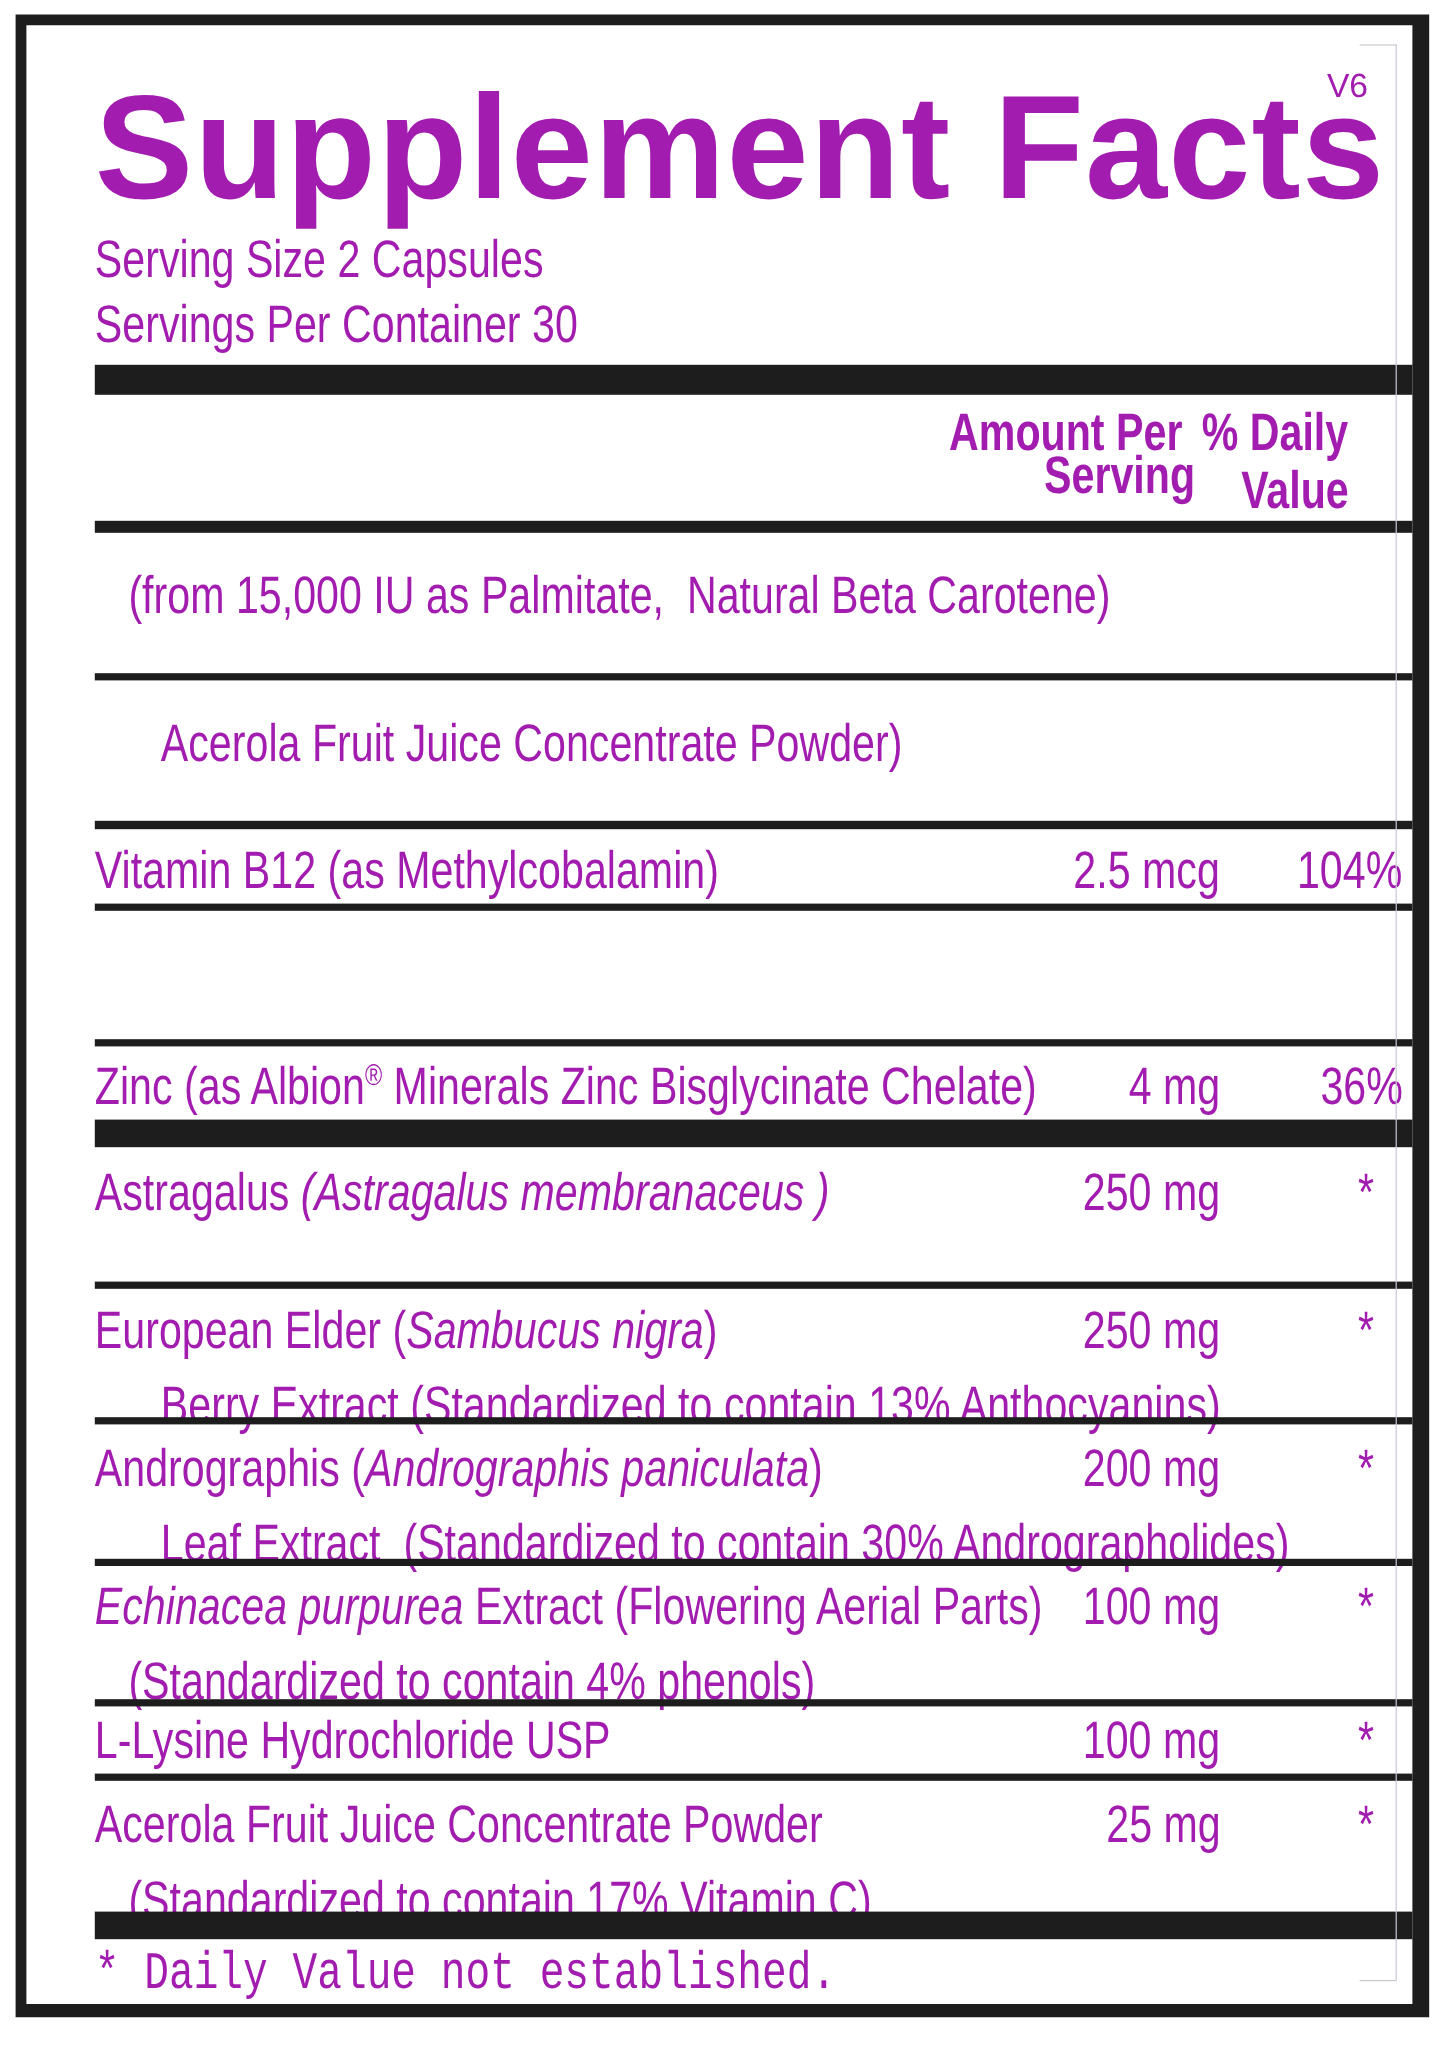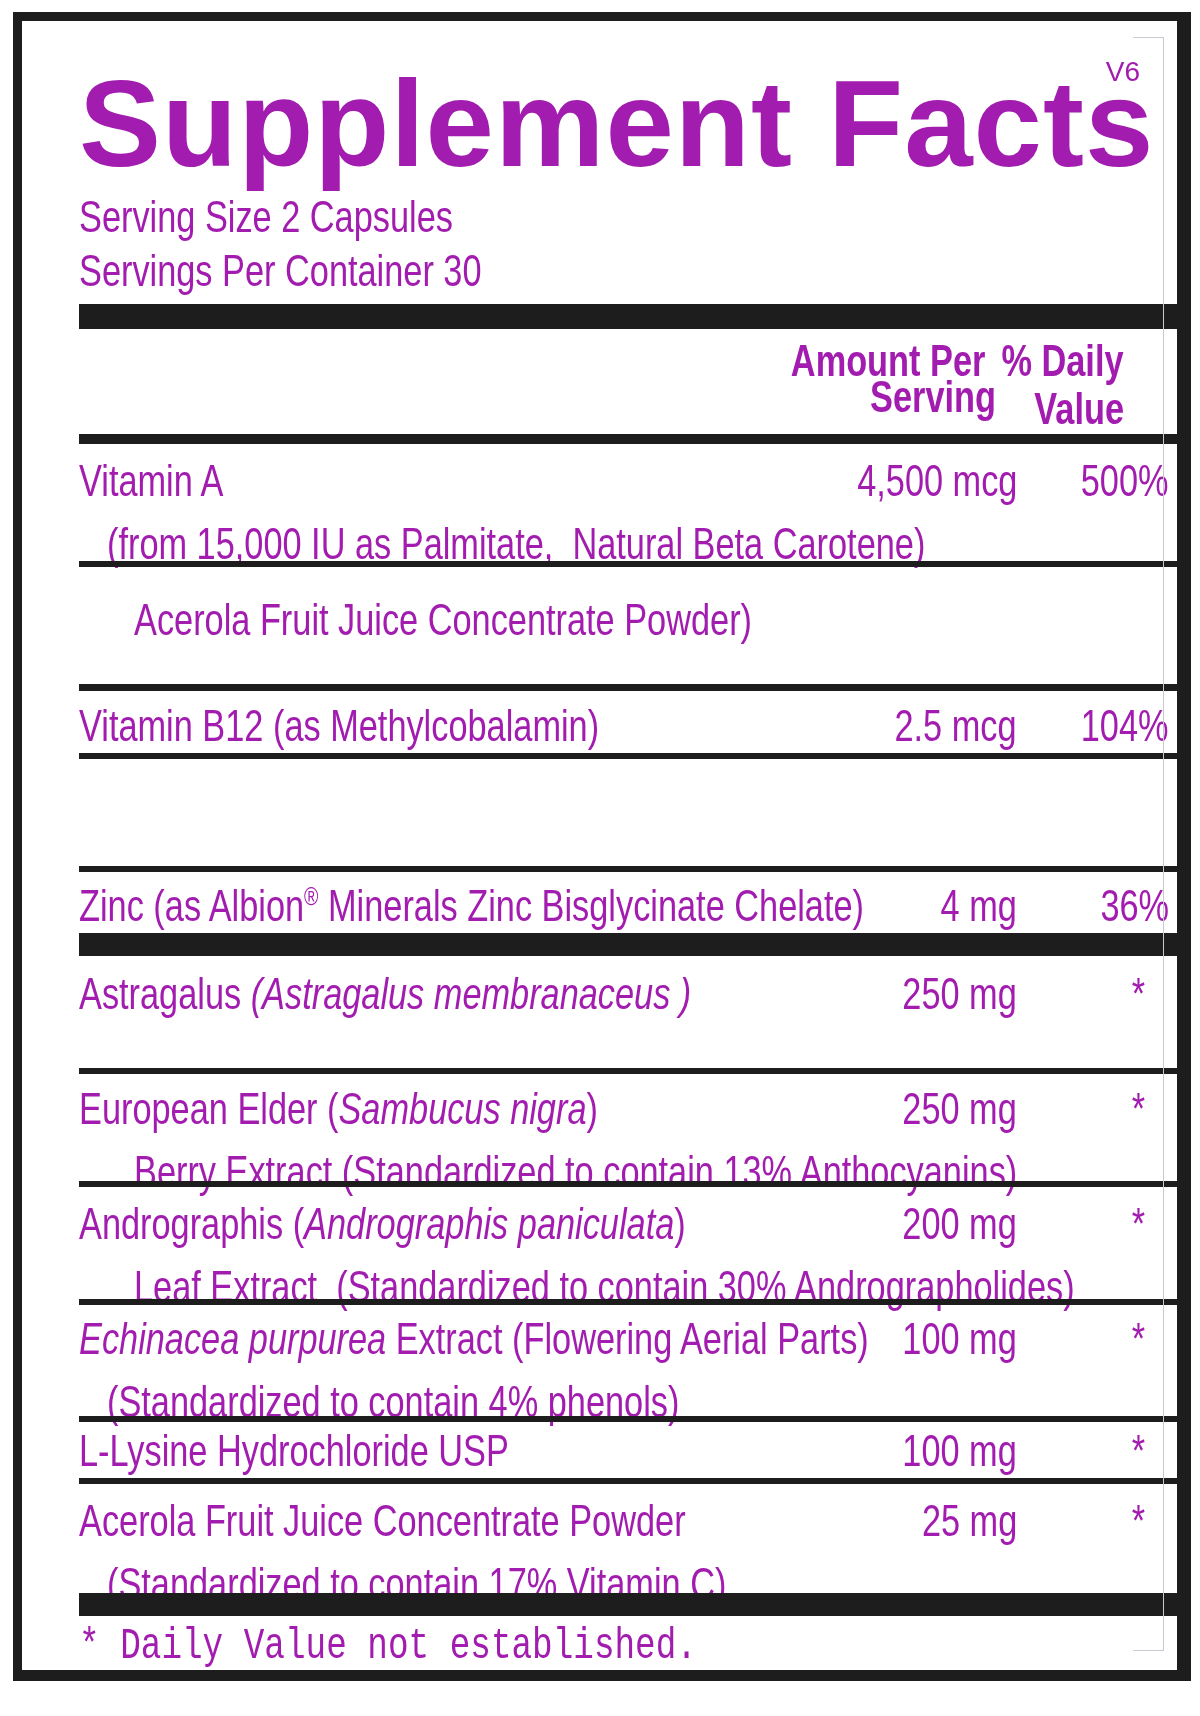--- a/index.html
+++ b/index.html
@@ -50,25 +50,20 @@
     <div class="bar" style="top:283px;height:25px"></div>
 
     <div class="hdr" style="top:316px;right:192px"><span class="cx-r">Amount Per</span></div>
     <div class="hdr" style="top:352px;left:911px"><span class="cx-c">Serving</span></div>
     <div class="hdr" style="top:316px;right:53px"><span class="cx-r">% Daily</span></div>
     <div class="hdr" style="top:364px;right:53px"><span class="cx-r">Value</span></div>
 
     <div class="rule" style="top:413px;height:10px"></div>
 
     <div class="row" style="top:436px">
-      <div class="l1">
-        <span class="cx name"><span>Vitamin A</span></span>
-        <span class="amt"><span class="cx-r">4,500 mcg</span></span>
-        <span class="dv"><span class="cx-r">500%</span></span>
-      </div>
       <div class="l2 par"><span class="cx">(from 15,000 IU as Palmitate,  Natural Beta Carotene)</span></div>
     </div>
     <div class="rule" style="top:540px;height:6px"></div>
 
     <div class="row" style="top:559px">
       <div class="l2"><span class="cx">Acerola Fruit Juice Concentrate Powder)</span></div>
     </div>
     <div class="rule" style="top:663px;height:7px"></div>
 
     <div class="row" style="top:681px">

